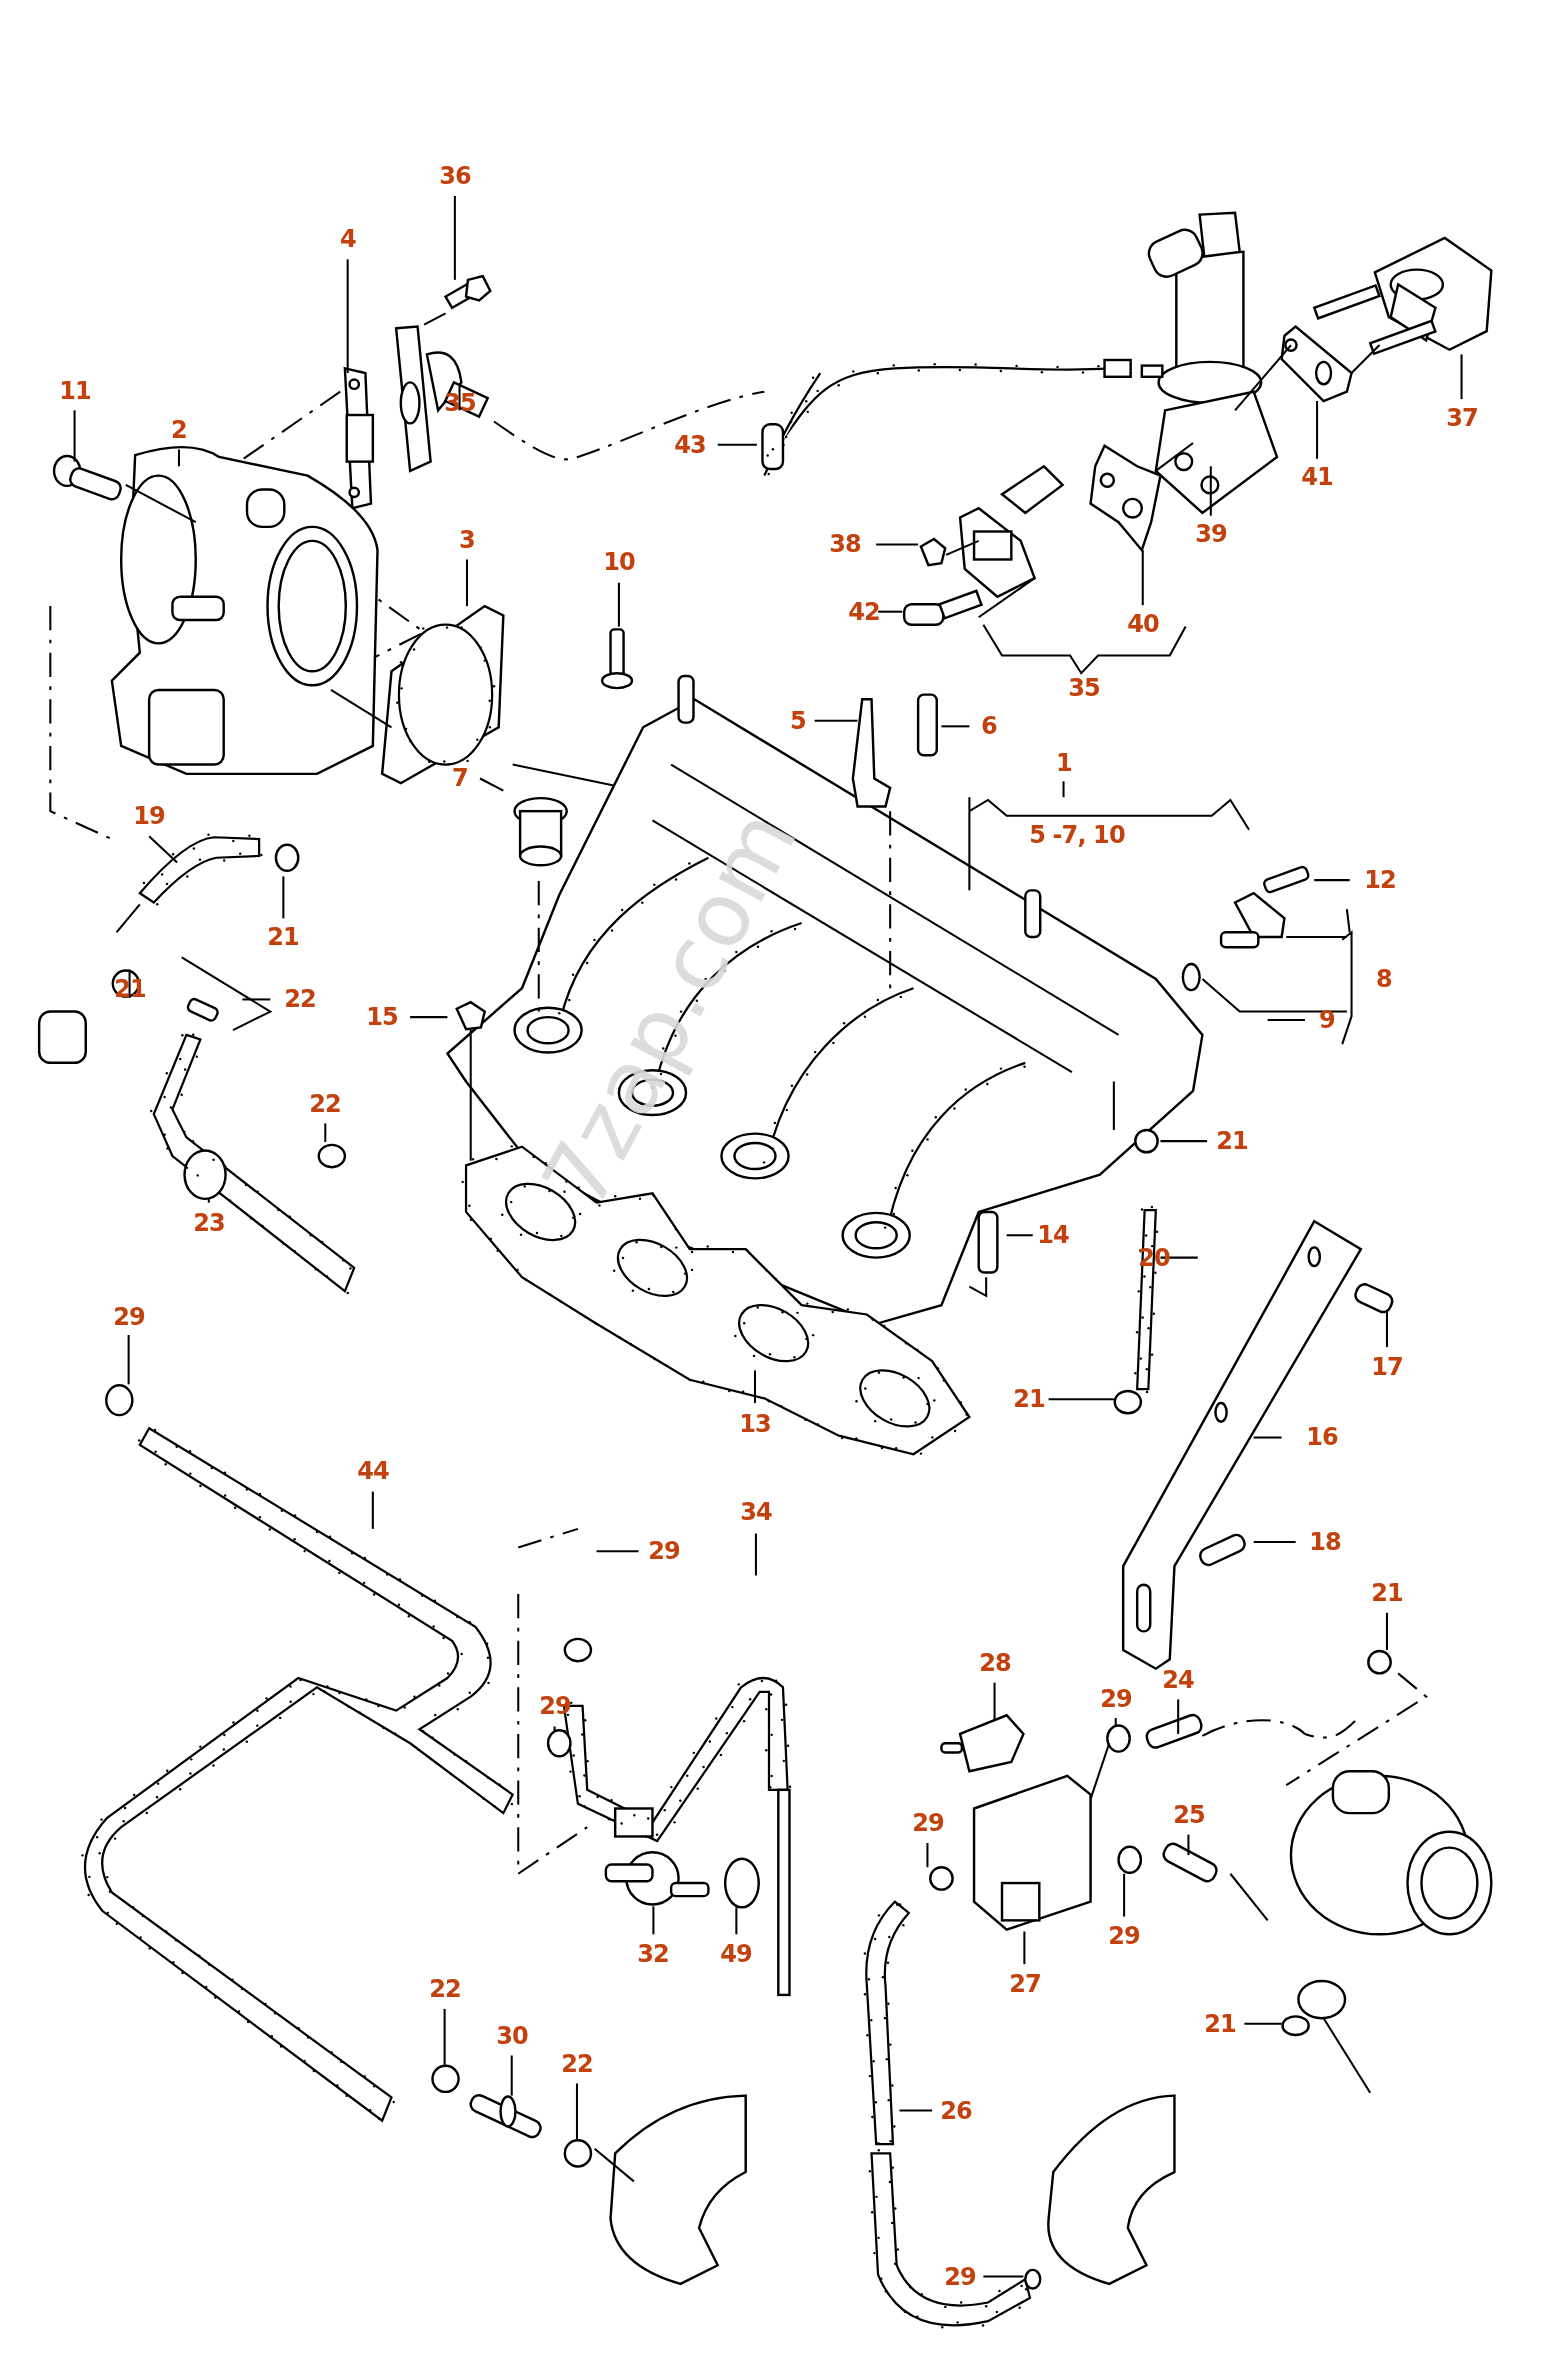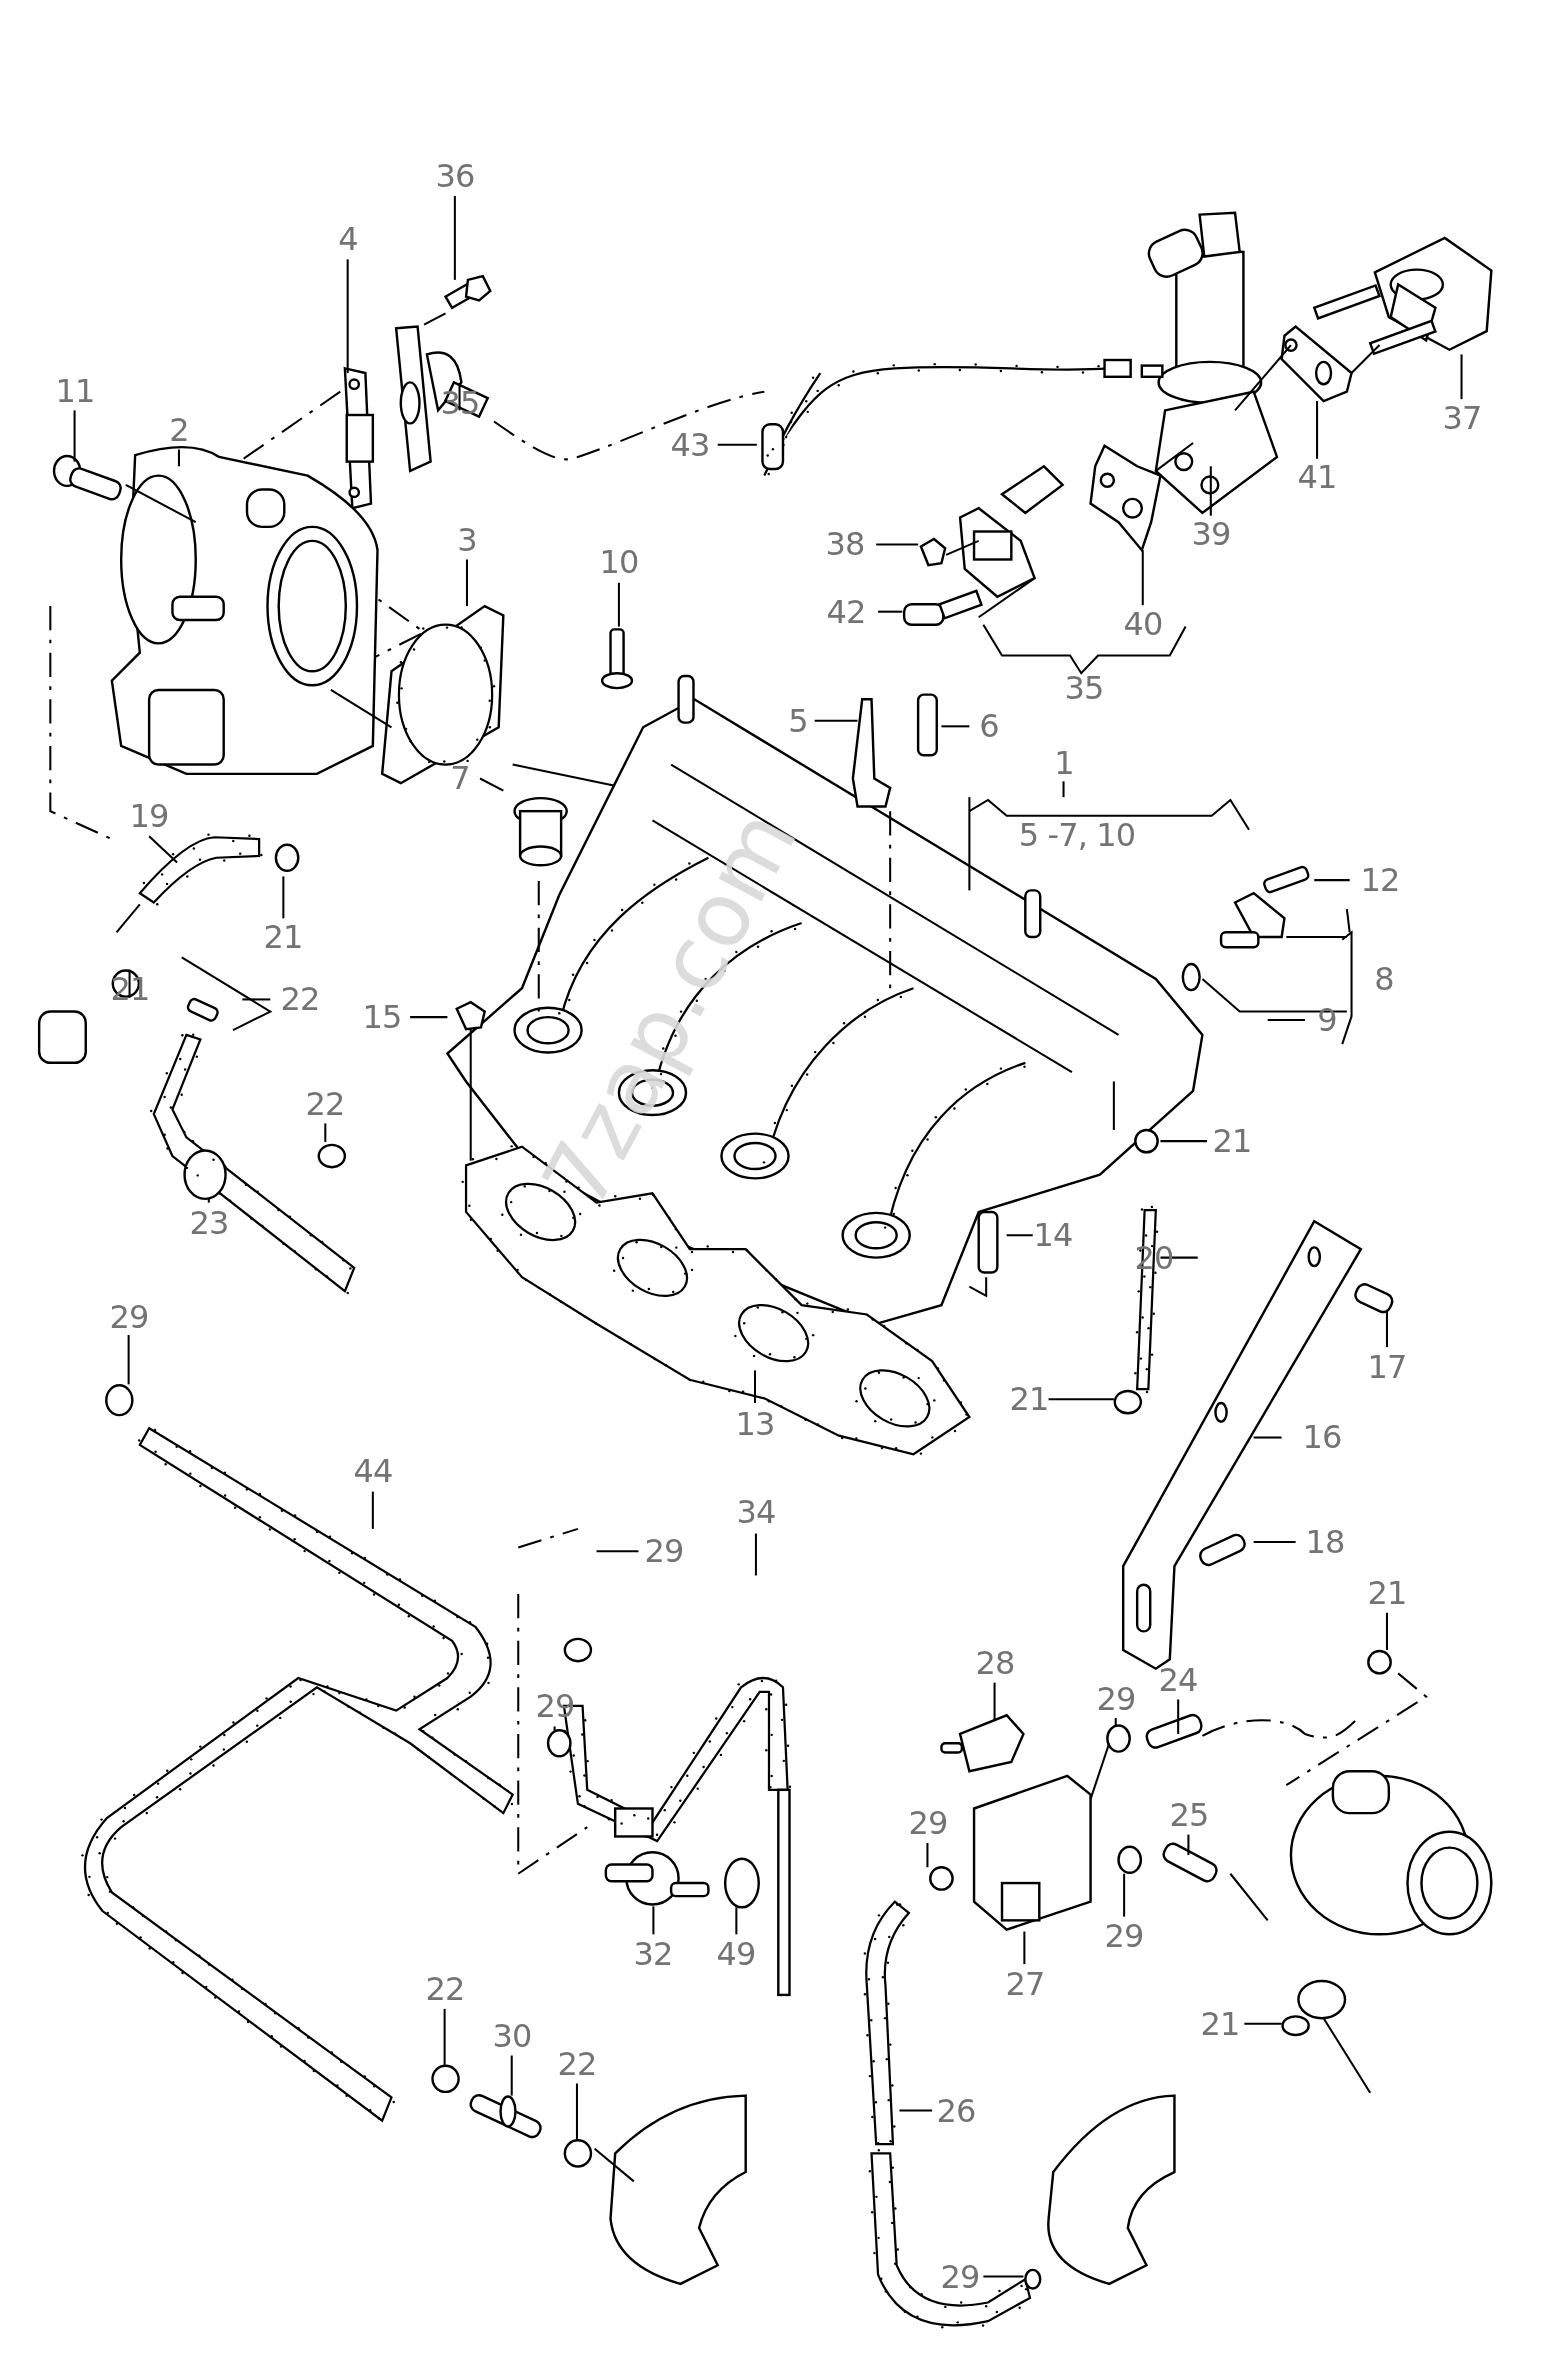--- a/index.html
+++ b/index.html
@@ -1,21 +1,21 @@
 <!DOCTYPE html>
 <html style="font-size:15px"><head>
 <meta charset="utf-8">
 <style>
   html, body { margin: 0; padding: 0; background: #ffffff; }
   body { width: 1565px; height: 2354px; position: relative; overflow: hidden;
          font-family: "Liberation Sans", sans-serif; }
   #diagram { position: absolute; left: 0; top: 0; width: 1565px; height: 2354px; }
-  .lbl { position: absolute; font-family: "DejaVu Sans", sans-serif; font-size: 32px;
-         color: #737373; transform: translate(-50%, -50%); white-space: nowrap;
-         letter-spacing: -0.9px; line-height: 1; }
+  .lbl { position: absolute; font-family: "DejaVu Sans", sans-serif; font-size: 24px;
+         color: #c2410c; transform: translate(-50%, -50%); white-space: nowrap;
+         letter-spacing: -0.9px; line-height: 1; font-weight: bold; }
   .watermark { position: absolute; left: 522px; top: 1175px; font-size: 89px;
                color: #d9d9d9; transform: rotate(-62deg); transform-origin: left top;
                font-family: "DejaVu Sans", sans-serif; opacity: 0.9; }
   svg .part { fill: #fff; stroke: #000; stroke-width: 2.6; }
   svg .hose { fill: #fff; stroke: #000; stroke-width: 2.4; }
   svg .line { fill: none; stroke: #000; stroke-width: 2.2; }
   svg .dash { fill: none; stroke: #000; stroke-width: 2.2; stroke-dasharray: 26 10 4 10; }
   svg .dot { fill: #000; }
 </style>
 </head>
@@ -899,21 +899,21 @@
   <div class="lbl" style="left:348px;top:239px">4</div>
   <div class="lbl" style="left:460px;top:403px">35</div>
   <div class="lbl" style="left:75px;top:391px">11</div>
   <div class="lbl" style="left:179px;top:430px">2</div>
   <div class="lbl" style="left:690px;top:445px">43</div>
   <div class="lbl" style="left:1462px;top:418px">37</div>
   <div class="lbl" style="left:1317px;top:477px">41</div>
   <div class="lbl" style="left:1211px;top:534px">39</div>
   <div class="lbl" style="left:845px;top:544px">38</div>
   <div class="lbl" style="left:1143px;top:624px">40</div>
-  <div class="lbl" style="left:846px;top:612px">42</div>
+  <div class="lbl" style="left:864px;top:612px">42</div>
   <div class="lbl" style="left:1084px;top:688px">35</div>
   <div class="lbl" style="left:467px;top:540px">3</div>
   <div class="lbl" style="left:619px;top:562px">10</div>
   <div class="lbl" style="left:798px;top:721px">5</div>
   <div class="lbl" style="left:989px;top:726px">6</div>
   <div class="lbl" style="left:460px;top:778px">7</div>
   <div class="lbl" style="left:1064px;top:763px">1</div>
   <div class="lbl" style="left:1077px;top:835px">5 -7, 10</div>
   <div class="lbl" style="left:1380px;top:880px">12</div>
   <div class="lbl" style="left:1384px;top:979px">8</div>

